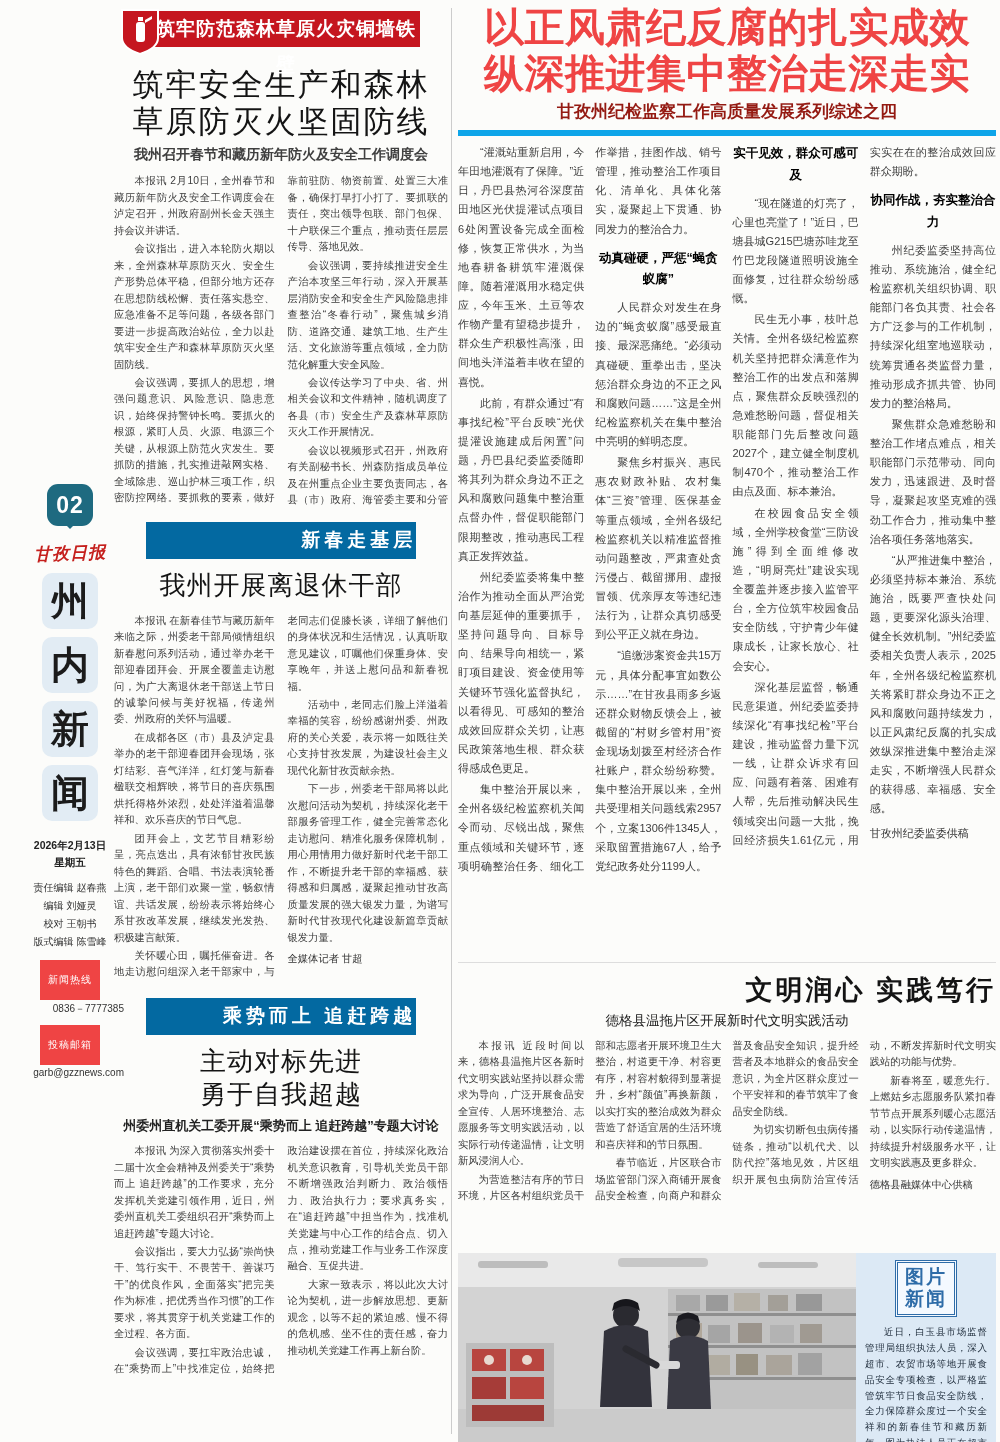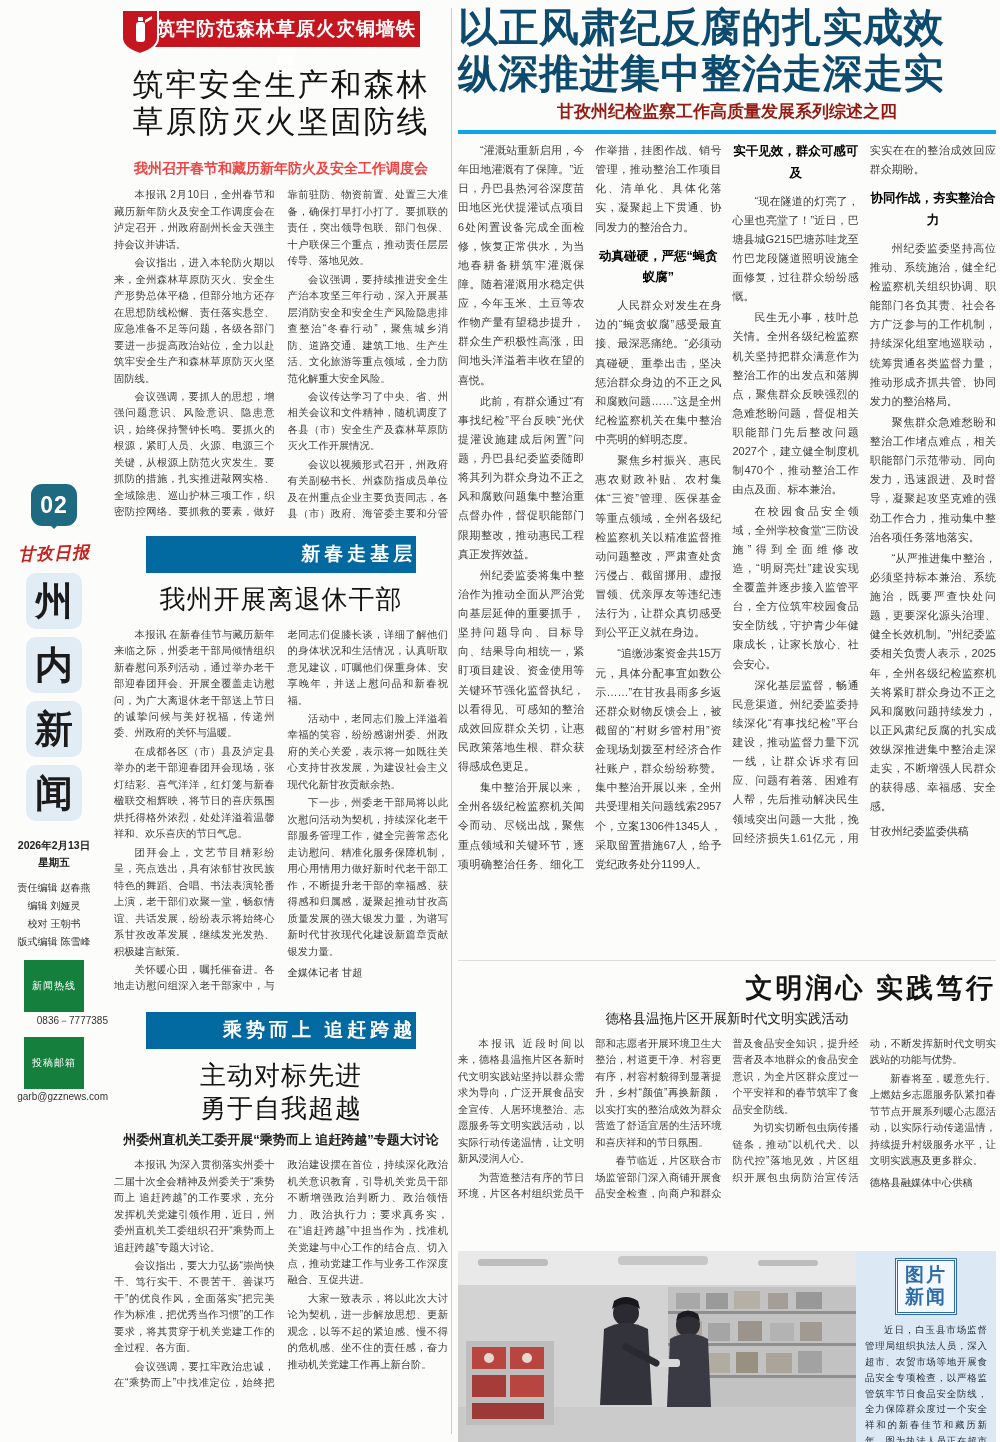--- a/index.html
+++ b/index.html
@@ -1,56 +1,56 @@
 <!DOCTYPE html>
 <html><head>
 <meta charset="utf-8">
 <style>
   * { margin:0; padding:0; box-sizing:border-box; }
   html,body { background:#e9e9e9; }
   body { font-family:"Liberation Sans", sans-serif; }
   .page { position:relative; width:1000px; height:1442px; margin:0 auto; background:#fcfcfa; overflow:hidden; color:#222; }
 
   
-  .sidebar { position:absolute; left:0; top:484px; width:108px; text-align:center; }
+  .sidebar { position:absolute; left:16px; top:484px; width:108px; text-align:center; }
   .page-badge { position:relative; width:46px; height:42px; margin:0 auto; background:#1e6a80; color:#fff;
     border-radius:11px; font-size:23px; font-weight:bold; line-height:42px; letter-spacing:1px; }
   .page-badge:after { content:""; position:absolute; left:50%; bottom:-9px; margin-left:-6px;
     border:6px solid transparent; border-top-color:#1e6a80; }
   .masthead { margin-top:16px; color:#c5201d; font-family:"DejaVu Serif", serif; font-weight:bold;
     font-style:italic; font-size:17px; letter-spacing:1px; transform:rotate(-2deg); }
   .section-box { width:56px; height:56px; margin:8px auto 0; background:#e2ecf4; border-radius:10px;
     font-family:"DejaVu Serif", serif; font-weight:bold; font-size:38px; line-height:56px; color:#1b1b1b; }
   .side-date { margin-top:16px; font-size:10.5px; font-weight:bold; color:#222; line-height:1.6; }
   .side-staff { margin-top:8px; font-size:10px; color:#333; line-height:1.8; }
-  .side-badge { display:inline-block; margin-top:9px; background:#15803d; color:#fff; font-size:10px;
-    padding:19px 8px; letter-spacing:1px; }
+  .side-badge { display:inline-block; margin-top:9px; background:#ef4444; color:#fff; font-size:10px;
+    padding:13px 8px; letter-spacing:1px; }
   .side-contact { margin-top:2px; font-size:10px; color:#333;text-align:right; }
 
   
   .v-rule { position:absolute; left:451px; top:8px; width:1px; height:1426px; background:#ccc; }
   .left-col { position:absolute; left:114px; top:8px; width:334px; }
   .right-col { position:absolute; left:458px; top:4px; width:538px; }
 
   
   .banner-fire { position:relative; width:300px; margin-left:6px; height:42px; }
   .banner-fire .bar { margin-left:32px; height:36px; margin-top:3px; background:#c5161f; color:#fff;
     font-weight:bold; font-size:19px; line-height:36px; text-align:center; letter-spacing:1px; }
   .shield-icon { position:absolute; left:0; top:-3px; width:40px; height:48px; z-index:2; }
   .banner-plain { width:81%; margin:13px auto 10px; background:#0369a1; color:#fff; font-weight:bold;
     font-size:19px; text-align:right; padding:5px 0 6px; letter-spacing:4px; }
   .a-title { text-align:center; font-weight:normal; color:#141414; }
   .a1-title { font-size:31px; line-height:1.2; letter-spacing:2px; margin-top:13px; }
-  .a1-sub { text-align:center; font-weight:bold; font-size:14px; color:#ef4444; margin-top:20px; }
+  .a1-sub { text-align:center; font-weight:bold; font-size:14px; color:#404040; margin-top:6px; }
   .a2-title { font-size:26px; line-height:1.28; letter-spacing:1px; margin-top:6px; }
   .a3-sub { text-align:center; font-weight:bold; font-size:13px; color:#222; margin-top:6px; }
 
-  .r-title { font-weight:900; font-size:40px; line-height:1.15; color:#0c4a6e; letter-spacing:0.5px; }
+  .r-title { text-align:center; font-weight:900; font-size:40px; line-height:1.15; color:#ef4444; letter-spacing:0.5px; }
   .r-sub { text-align:center; font-weight:bold; font-size:17px; color:#941a12; margin-top:4px;
-    padding-bottom:7px; border-bottom:4px solid #0ea5e9; }
+    padding-bottom:7px; border-bottom:6px solid #0ea5e9; }
   .w-title { text-align:right; font-weight:bold; font-size:27px; letter-spacing:3px; color:#141414; margin-top:9px; }
   .w-sub { text-align:center; font-size:13.5px; color:#222; margin-top:4px; }
 
   
   .art-body { text-align:justify; color:#3d3d3d; overflow:hidden; }
   .art-body p { text-indent:2em; margin-bottom:2px; }
   .body-2col { column-count:2; column-gap:13px; font-size:10.3px; line-height:1.6; }
   .body-4col { column-count:4; column-gap:11px; font-size:11px; line-height:1.74; }
   .b1 { height:336px; margin-top:9px; }
   .b2 { height:372px; margin-top:10px; }

